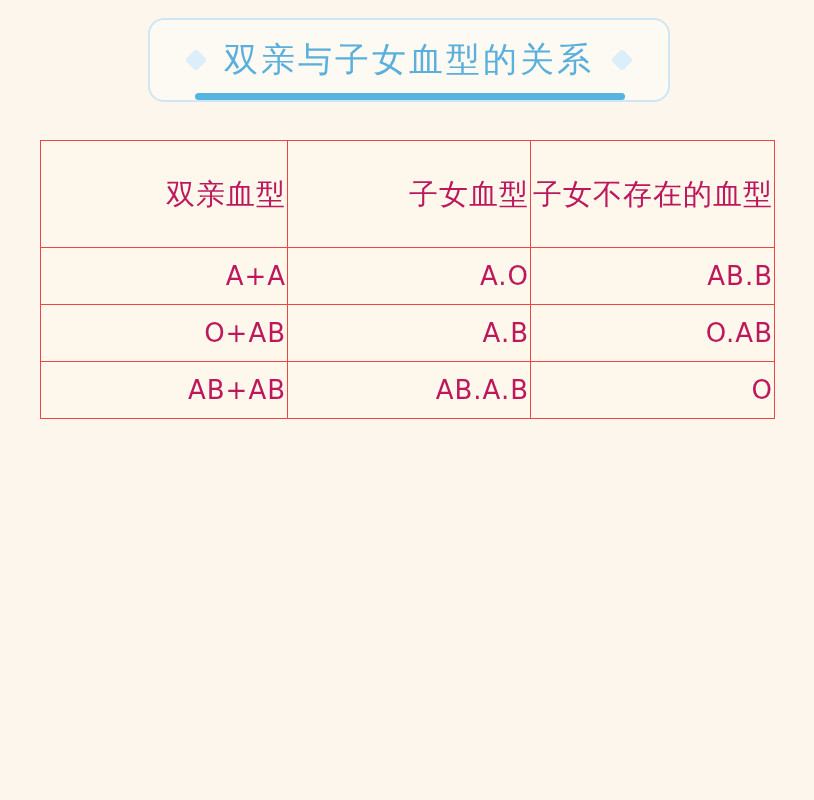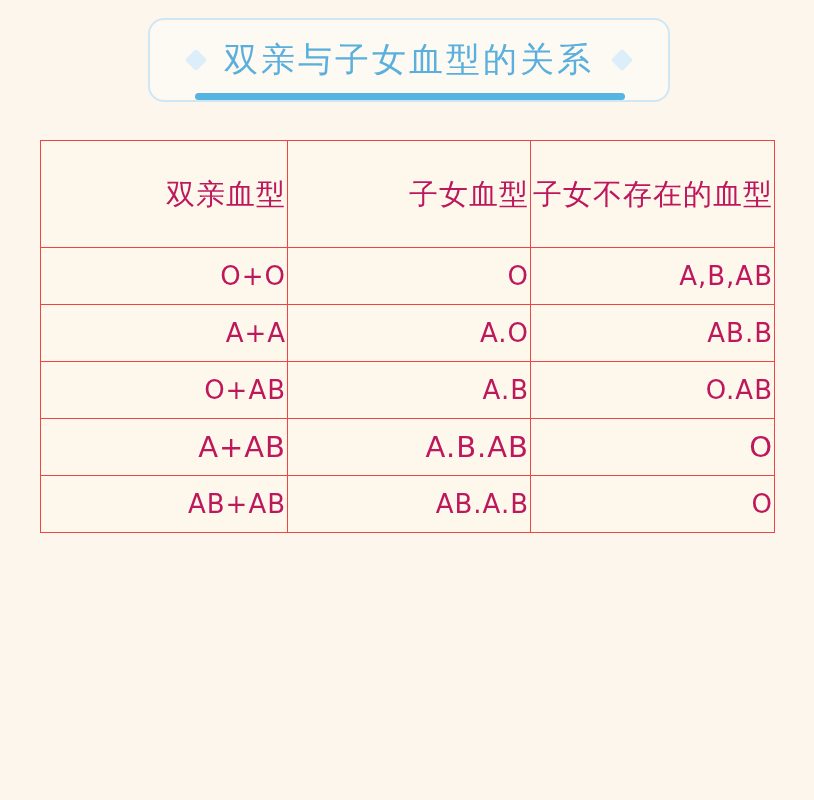--- a/index.html
+++ b/index.html
@@ -132,38 +132,28 @@
       </colgroup>
       <thead>
         <tr>
           <th>双亲血型</th>
           <th>子女血型</th>
           <th>子女不存在的血型</th>
         </tr>
       </thead>
       <tbody>
         <tr>
-          <td>O+O</td>
-          <td>O</td>
-          <td>A,B,AB</td>
-        </tr>
-        <tr>
           <td>A+A</td>
           <td>A.O</td>
           <td>AB.B</td>
         </tr>
         <tr>
           <td>O+AB</td>
           <td>A.B</td>
           <td>O.AB</td>
-        </tr>
-        <tr class="row-emph">
-          <td>A+AB</td>
-          <td>A.B.AB</td>
-          <td>O</td>
         </tr>
         <tr>
           <td>AB+AB</td>
           <td>AB.A.B</td>
           <td>O</td>
         </tr>
       </tbody>
     </table>
   </div>
 

